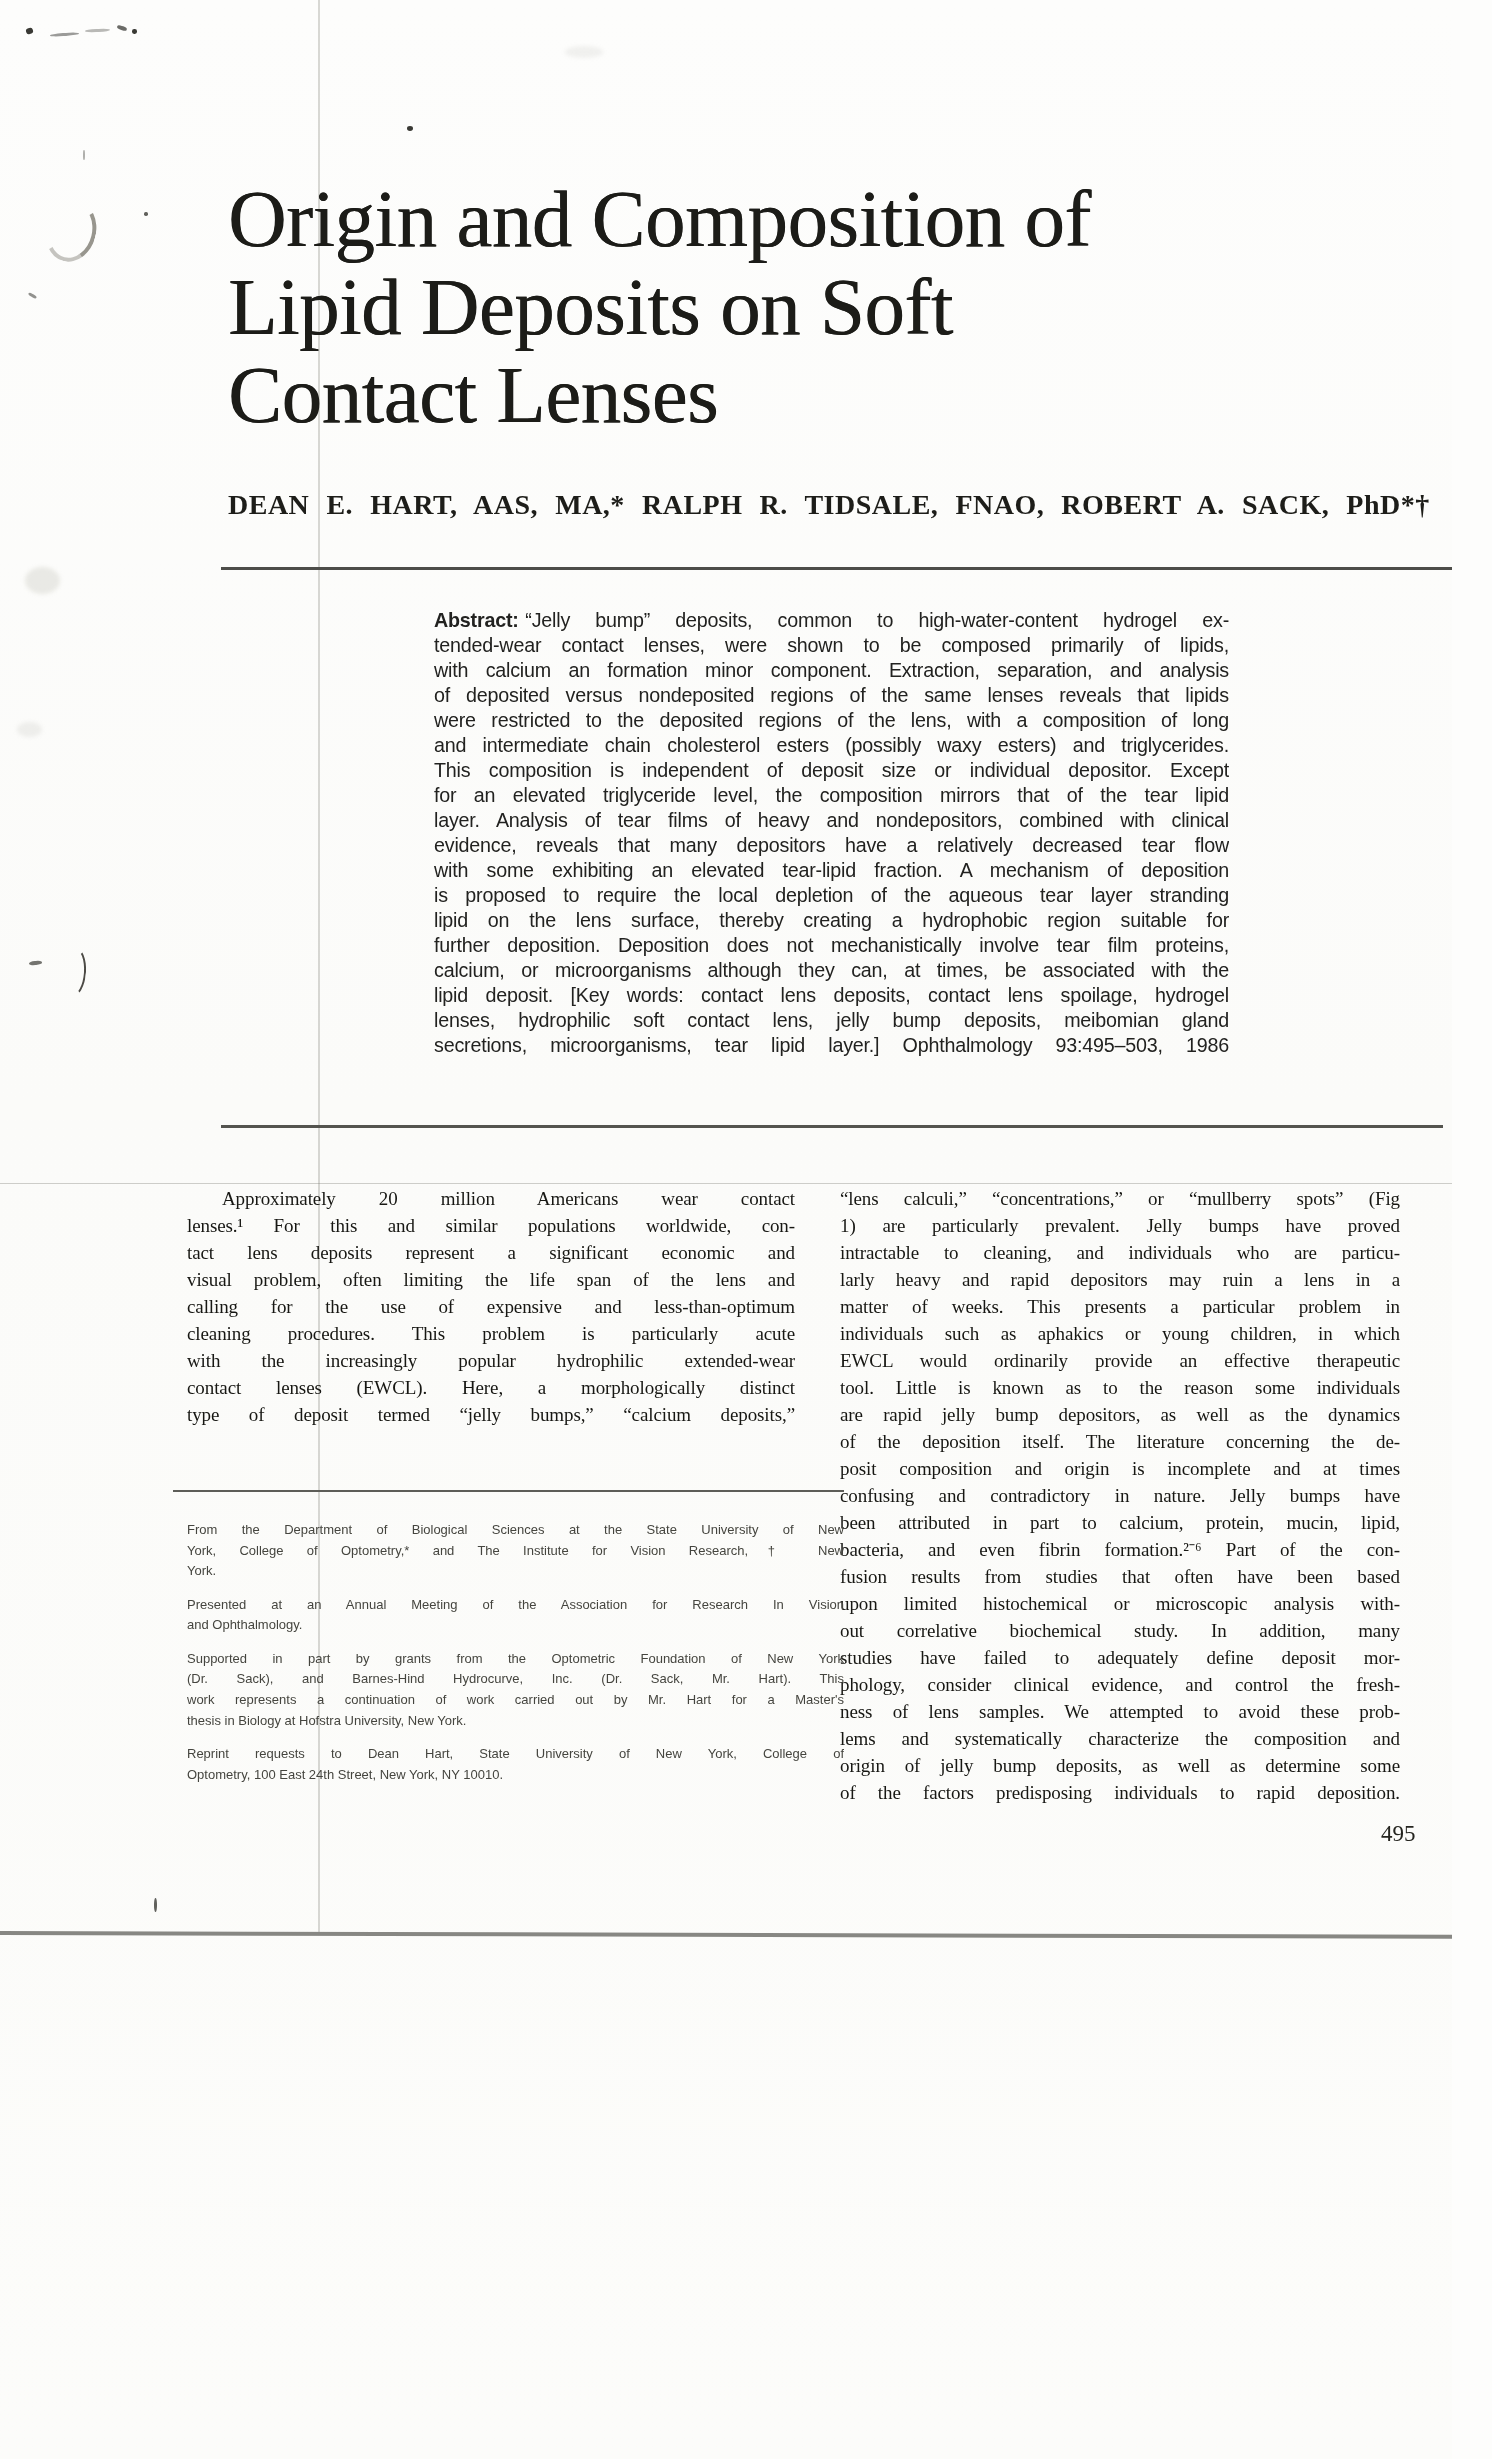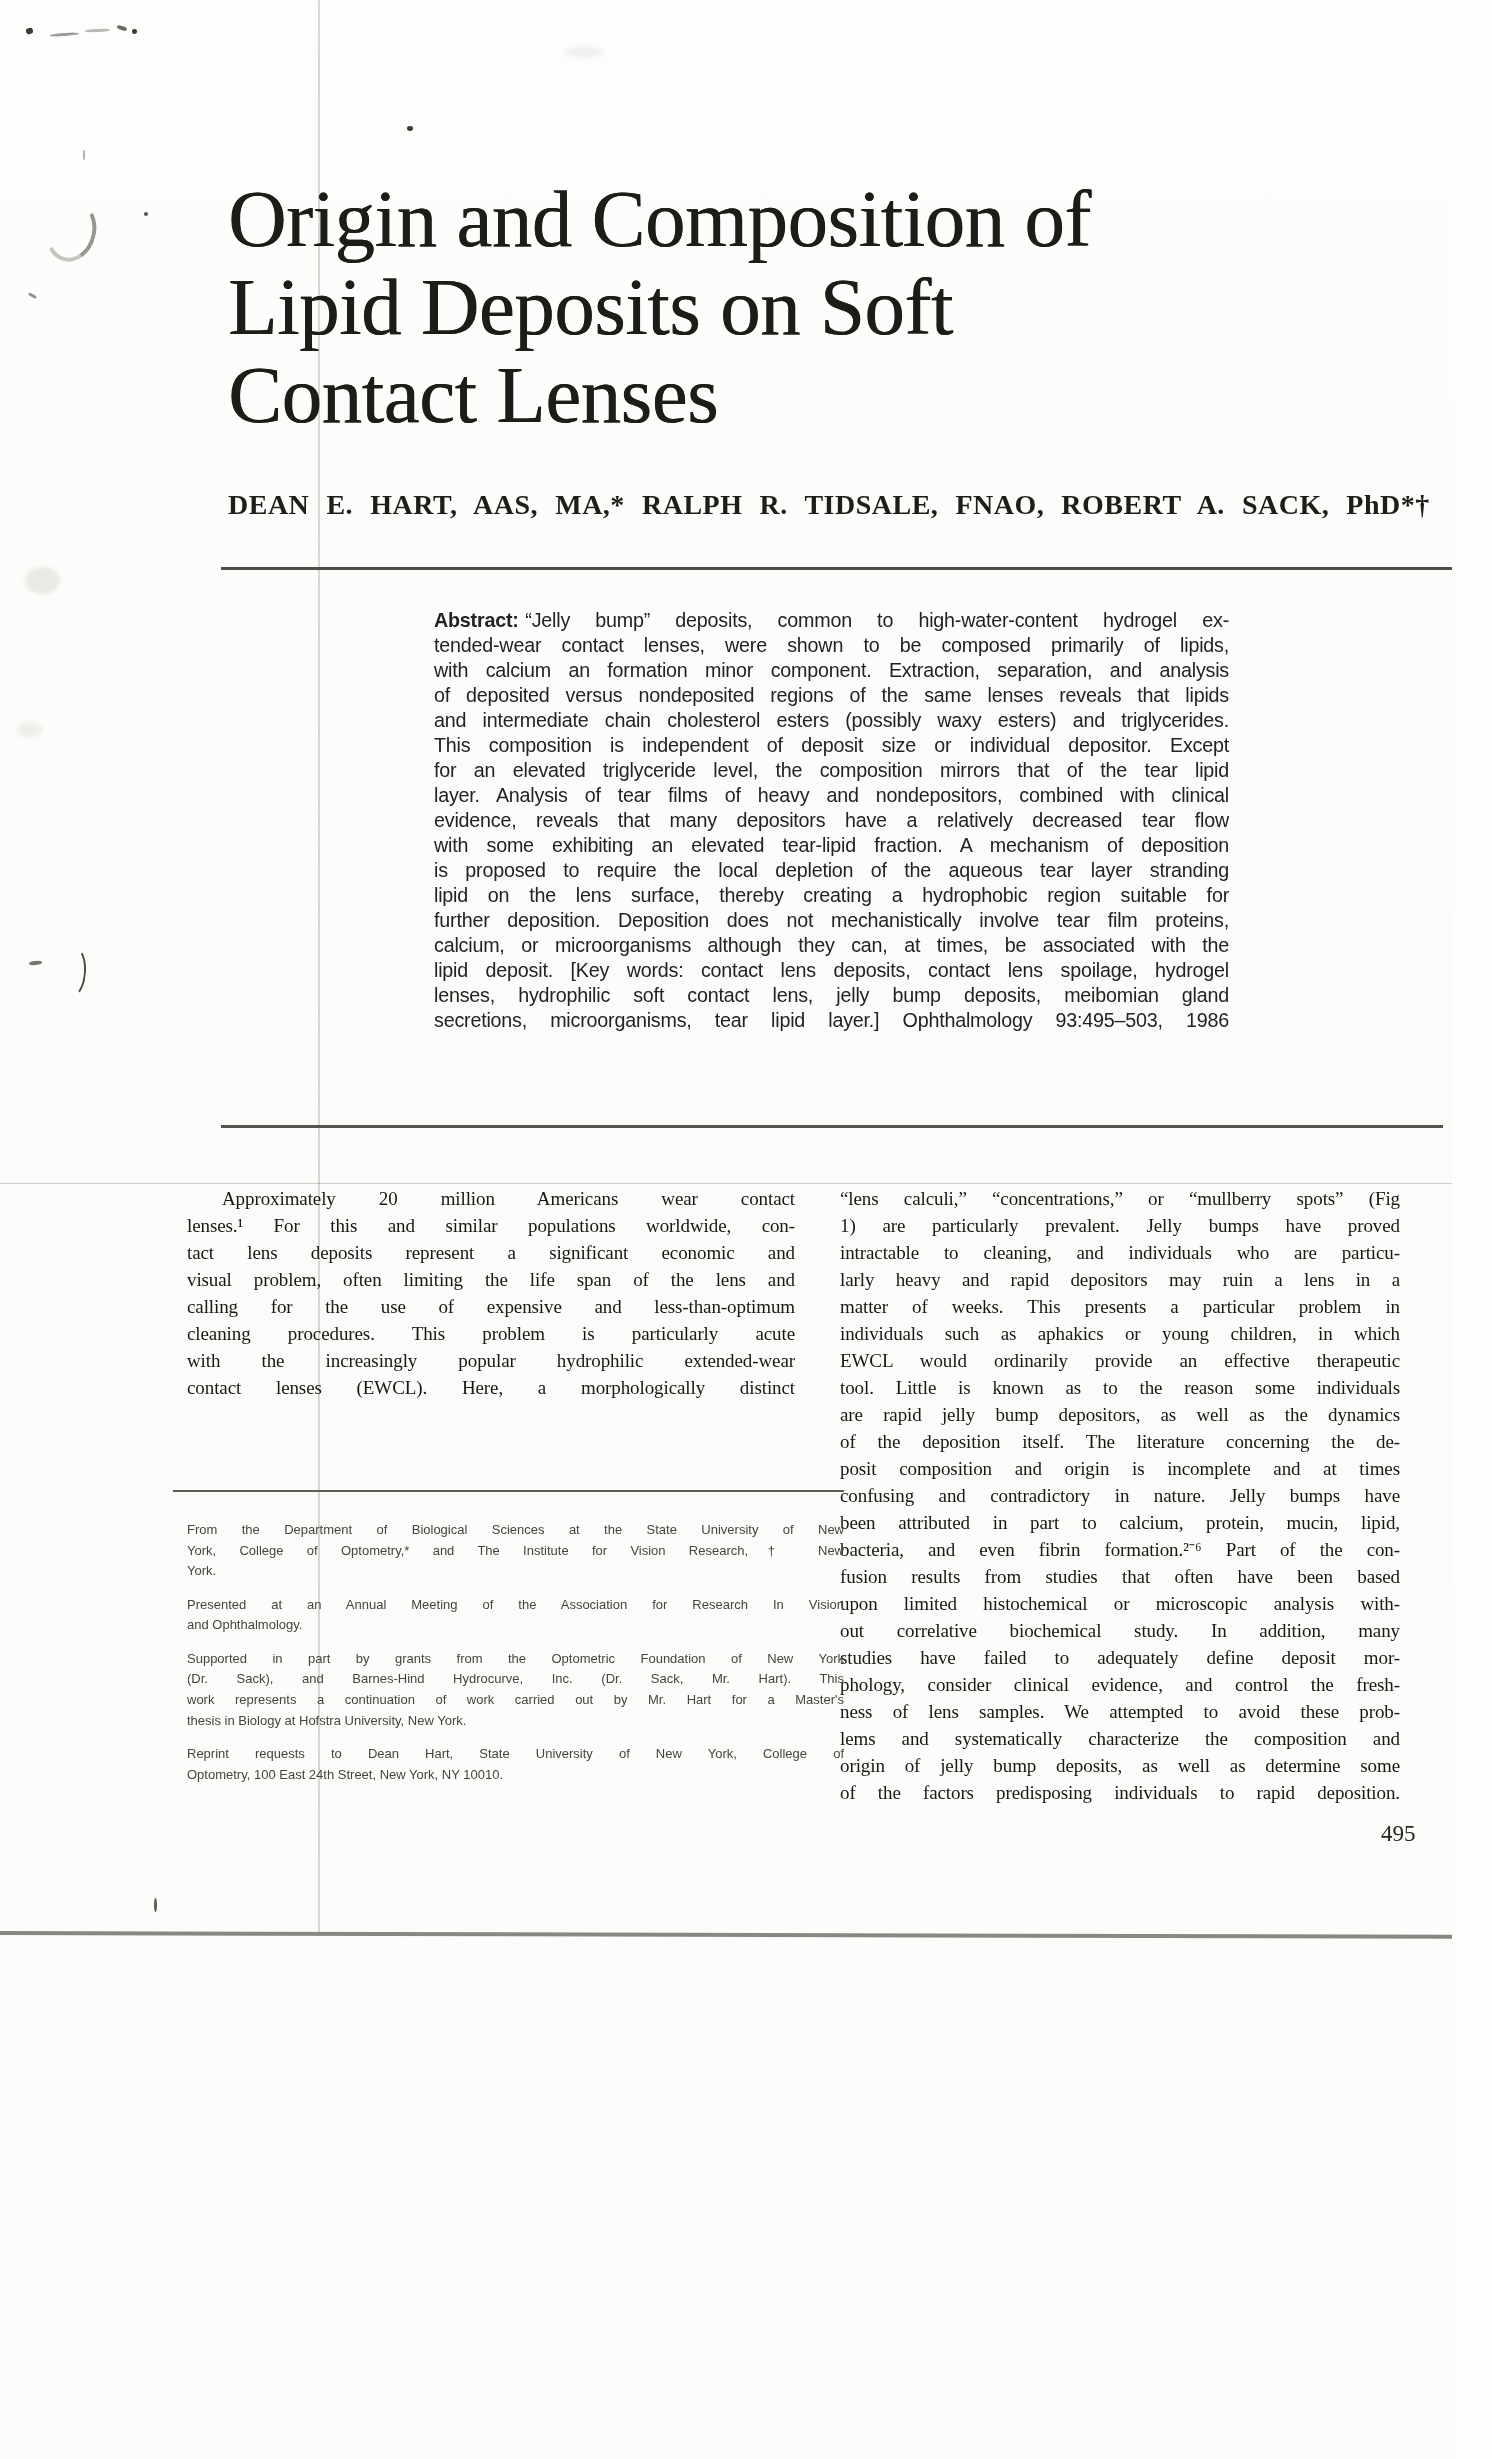--- a/index.html
+++ b/index.html
@@ -142,20 +142,21 @@
   <div class="abs txt authors">DEAN E. HART, AAS, MA,* RALPH R. TIDSALE, FNAO, ROBERT A. SACK, PhD*†</div>
 
   <div class="abs rule rule-authors"></div>
 
   <div class="abs txt abstract">
     <div class="tline"><span class="ab-label">Abstract:</span><span>“Jelly bump” deposits, common to high-water-content hydrogel ex-</span></div>
     <div>
         <div class="tline">tended-wear contact lenses, were shown to be composed primarily of lipids,</div>
         <div class="tline">with calcium an formation minor component. Extraction, separation, and analysis</div>
         <div class="tline">of deposited versus nondeposited regions of the same lenses reveals that lipids</div>
+        <div class="tline">were restricted to the deposited regions of the lens, with a composition of long</div>
         <div class="tline">and intermediate chain cholesterol esters (possibly waxy esters) and triglycerides.</div>
         <div class="tline">This composition is independent of deposit size or individual depositor. Except</div>
         <div class="tline">for an elevated triglyceride level, the composition mirrors that of the tear lipid</div>
         <div class="tline">layer. Analysis of tear films of heavy and nondepositors, combined with clinical</div>
         <div class="tline">evidence, reveals that many depositors have a relatively decreased tear flow</div>
         <div class="tline">with some exhibiting an elevated tear-lipid fraction. A mechanism of deposition</div>
         <div class="tline">is proposed to require the local depletion of the aqueous tear layer stranding</div>
         <div class="tline">lipid on the lens surface, thereby creating a hydrophobic region suitable for</div>
         <div class="tline">further deposition. Deposition does not mechanistically involve tear film proteins,</div>
         <div class="tline">calcium, or microorganisms although they can, at times, be associated with the</div>
@@ -170,20 +171,21 @@
 
   <div class="abs txt body-col col-left indent-first">
       <div class="tline">Approximately 20 million Americans wear contact</div>
       <div class="tline">lenses.¹ For this and similar populations worldwide, con-</div>
       <div class="tline">tact lens deposits represent a significant economic and</div>
       <div class="tline">visual problem, often limiting the life span of the lens and</div>
       <div class="tline">calling for the use of expensive and less-than-optimum</div>
       <div class="tline">cleaning procedures. This problem is particularly acute</div>
       <div class="tline">with the increasingly popular hydrophilic extended-wear</div>
       <div class="tline">contact lenses (EWCL). Here, a morphologically distinct</div>
+      <div class="tline">type of deposit termed “jelly bumps,” “calcium deposits,”</div>
     </div>
 
   <div class="abs txt body-col col-right">
       <div class="tline">“lens calculi,” “concentrations,” or “mullberry spots” (Fig</div>
       <div class="tline">1) are particularly prevalent. Jelly bumps have proved</div>
       <div class="tline">intractable to cleaning, and individuals who are particu-</div>
       <div class="tline">larly heavy and rapid depositors may ruin a lens in a</div>
       <div class="tline">matter of weeks. This presents a particular problem in</div>
       <div class="tline">individuals such as aphakics or young children, in which</div>
       <div class="tline">EWCL would ordinarily provide an effective therapeutic</div>

